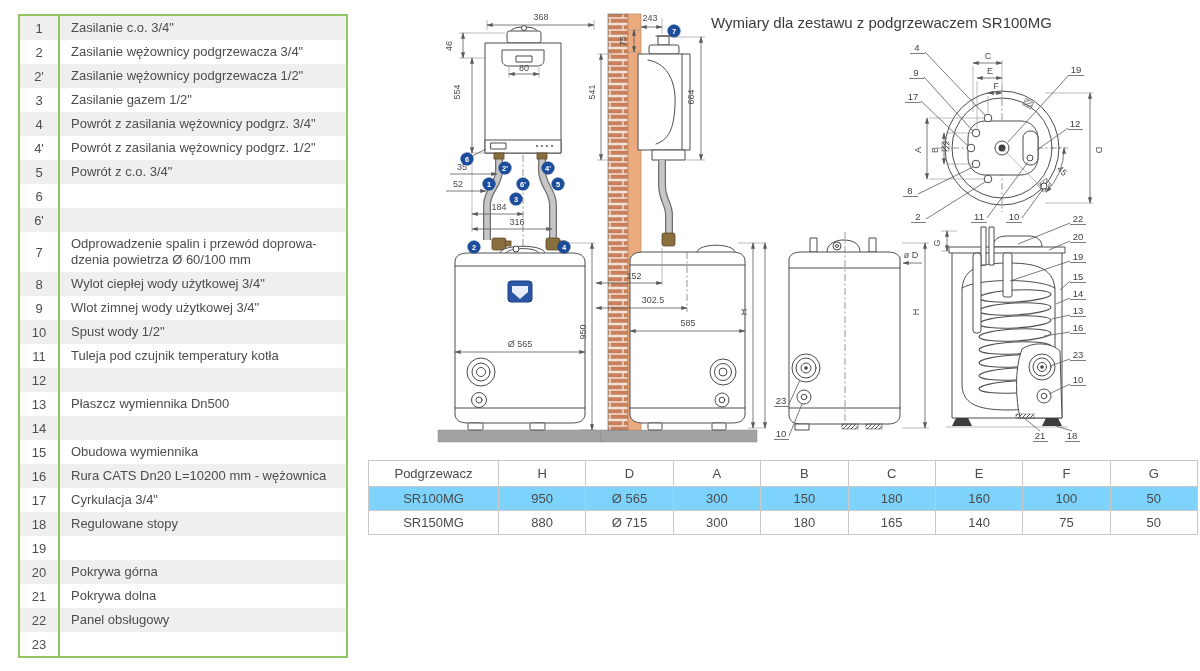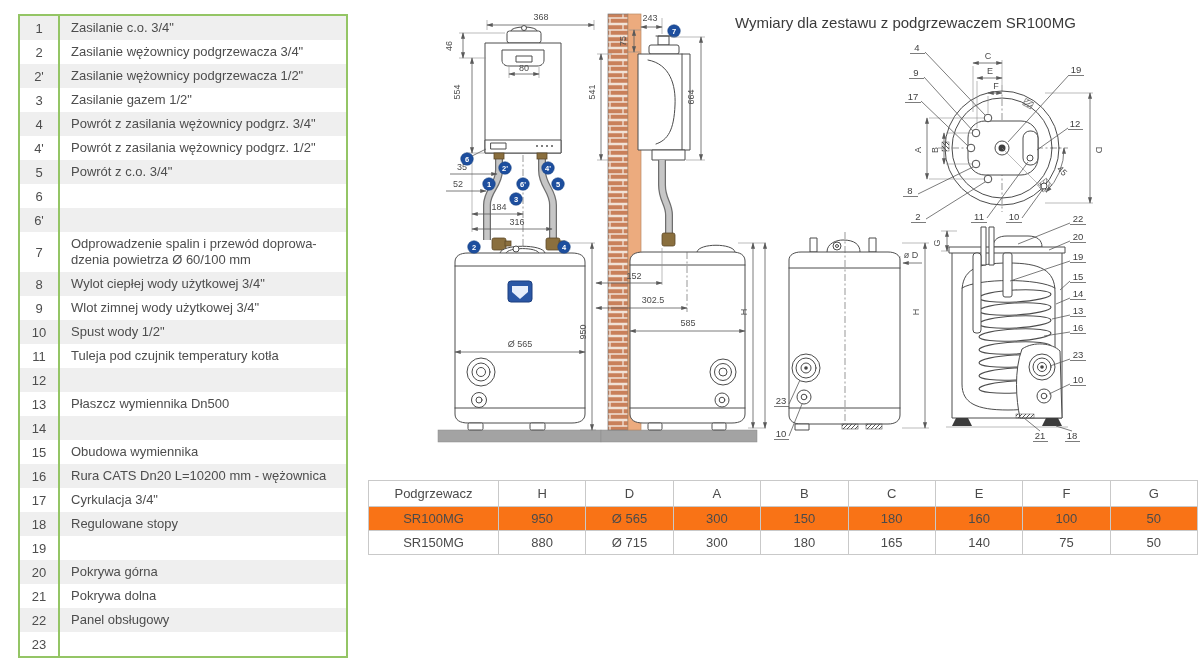--- a/index.html
+++ b/index.html
@@ -11,30 +11,30 @@
           border:2px solid #94c565;box-sizing:border-box;display:flex;flex-direction:column;background:#fff;}
   .lrow{display:flex;height:24px;flex:0 0 auto;background:#fff;}
   .lrow:nth-child(odd){background:#efefef;}
   .lrow.tall{height:40px;}
   .lnum{flex:0 0 38px;border-right:2px solid #94c565;display:flex;align-items:center;
         justify-content:center;color:#4d4d4d;font-size:13px;}
   .ltxt{flex:1;display:flex;align-items:center;padding:0 8px 0 11px;color:#4d4d4d;
         font-size:13px;line-height:1.2;}
 
   
-  #title{position:absolute;left:711px;top:14px;font-size:15px;color:#3b3b3b;margin-left:24px;}
+  #title{position:absolute;left:711px;top:14px;font-size:15px;color:#3b3b3b;}
 
   
   #dimtable{position:absolute;left:368px;top:460px;width:830px;border-collapse:collapse;
-            table-layout:fixed;margin-top:20px;}
+            table-layout:fixed;}
   #dimtable th,#dimtable td{border:1px solid #c9c9c9;height:23px;text-align:center;
             font-size:13px;color:#4b4b4b;font-weight:normal;padding:0;}
   #dimtable th{height:25px;}
   #dimtable col.c0{width:130px;}
-  #dimtable tr.stripe td{background:#f97316;}
+  #dimtable tr.stripe td{background:#7dd3fc;}
 
   
   #drawings{position:absolute;left:350px;top:0;width:850px;height:455px;}
   #drawings text{font-family:"Liberation Sans",sans-serif;}
   .ln{fill:none;stroke:#4c4c4c;stroke-width:1;stroke-linejoin:round;stroke-linecap:round;}
   .lnf{fill:#fff;stroke:#4c4c4c;stroke-width:1;stroke-linejoin:round;}
   .dim{fill:none;stroke:#5a5a5a;stroke-width:0.8;}
   .ext{fill:none;stroke:#8d8d8d;stroke-width:0.6;}
   .cl{fill:none;stroke:#6a6a6a;stroke-width:0.7;stroke-dasharray:7 2.5 2 2.5;}
   text.dt{fill:#4c4c4c;font-size:9px;text-anchor:middle;}

